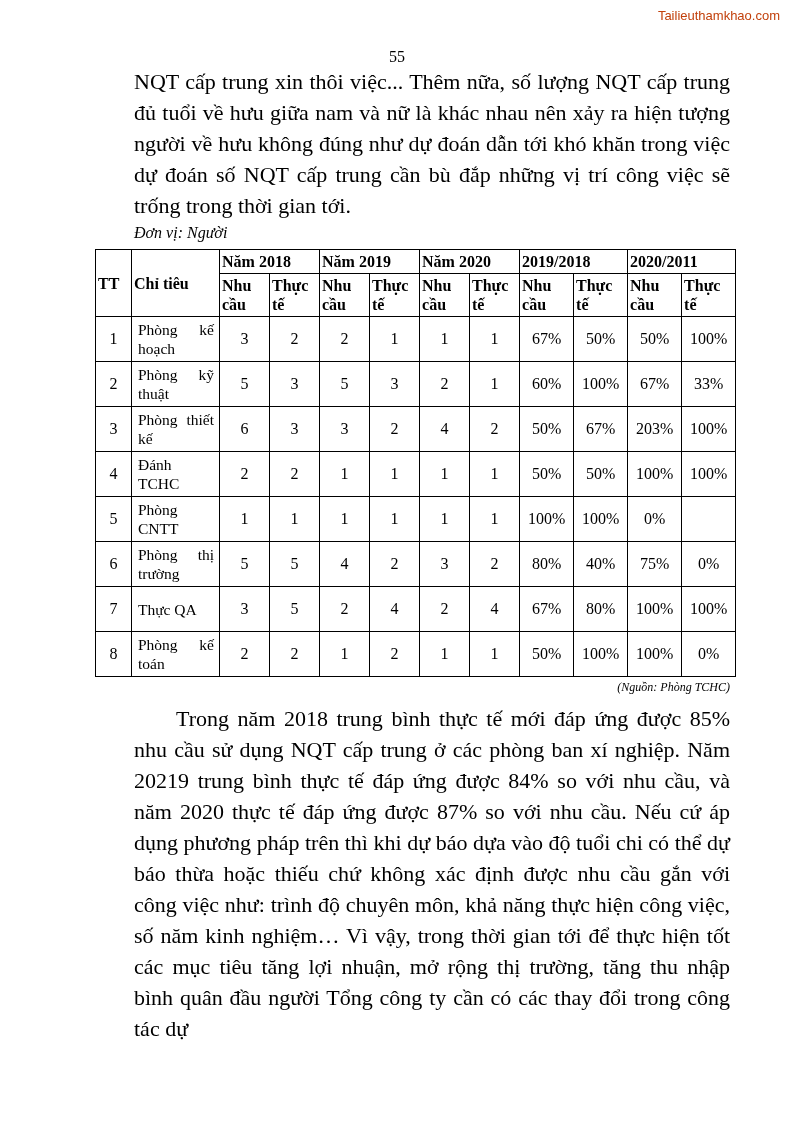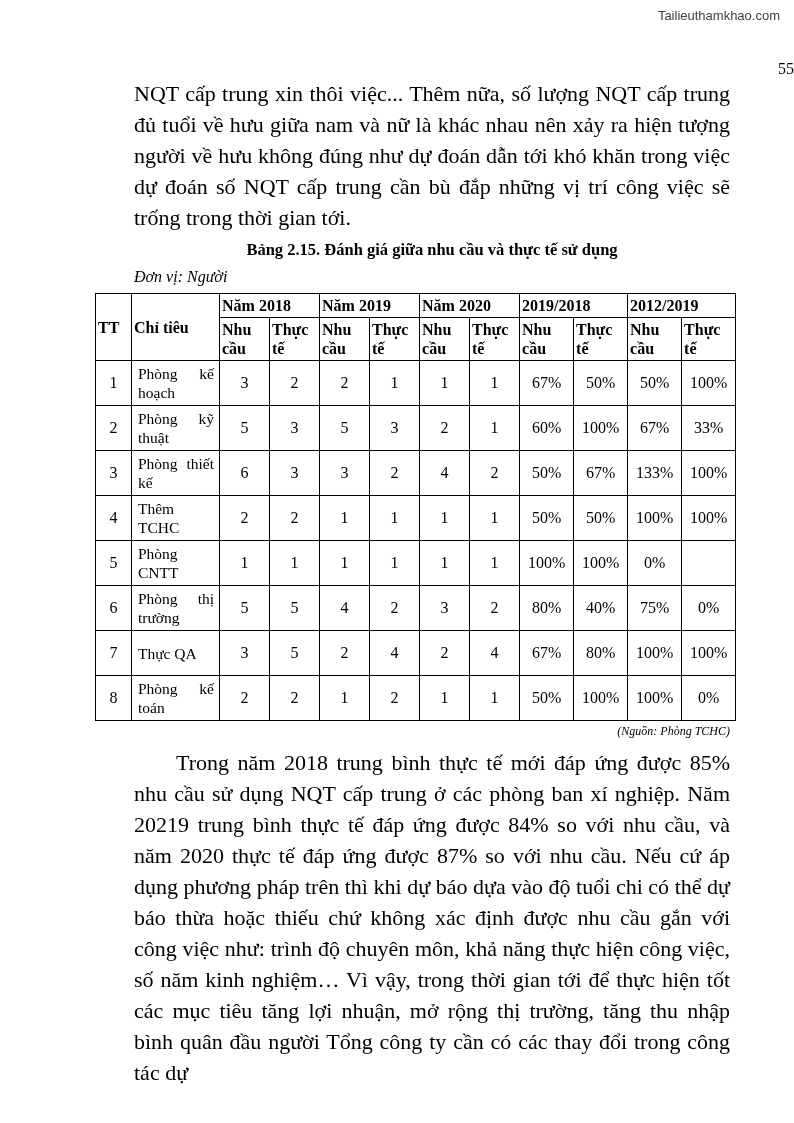--- a/index.html
+++ b/index.html
@@ -11,25 +11,25 @@
     font-family: "Liberation Serif", serif;
     position: relative;
     overflow: hidden;
   }
   .watermark {
     position: absolute;
     top: 8px;
     right: 14px;
     font-family: "Liberation Sans", sans-serif;
     font-size: 13px;
-    color: #404040;
+    color: #c2410c;
   }
   .page-number {
-    text-align: right;
-    padding-top: 60px;
+    text-align: center;
+    padding-top: 48px;
     font-size: 16px;
   }
   .content {
     margin: 0 64px 0 134px; 
   }
   p.body-text {
     font-size: 22px;
     line-height: 31px;
     text-align: justify;
     margin: 0;
@@ -86,21 +86,20 @@
 <body>
 
 <div class="watermark">Tailieuthamkhao.com</div>
 
 <div class="page-number">55</div>
 
 <div class="content">
 
   <p class="body-text para-top">NQT cấp trung xin thôi việc... Thêm nữa, số lượng NQT cấp trung đủ tuổi về hưu giữa nam và nữ là khác nhau nên xảy ra hiện tượng người về hưu không đúng như dự đoán dẫn tới khó khăn trong việc dự đoán số NQT cấp trung cần bù đắp những vị trí công việc sẽ trống trong thời gian tới.</p>
 
-  <div class="table-title">Bảng 2.15. Đánh giá giữa nhu cầu và thực tế sử dụng</div>
 
   <div class="unit-label">Đơn vị: Người</div>
 
   <table class="data-table">
     <colgroup>
       <col style="width:36px">
       <col style="width:88px">
       <col style="width:50px">
         <col style="width:50px">
       <col style="width:50px">
@@ -114,21 +113,21 @@
     </colgroup>
     <thead>
       <tr>
         <th rowspan="2" class="corner">TT</th>
         <th rowspan="2">Chỉ tiêu</th>
 
       <th colspan="2">Năm 2018</th>
           <th colspan="2">Năm 2019</th>
           <th colspan="2">Năm 2020</th>
           <th colspan="2">2019/2018</th>
-          <th colspan="2">2012/2019</th>
+          <th colspan="2">2020/2011</th>
         </tr>
       <tr>
 
       <th>Nhu cầu</th>
           <th>Thực tế</th>
           <th>Nhu cầu</th>
           <th>Thực tế</th>
           <th>Nhu cầu</th>
           <th>Thực tế</th>
           <th>Nhu cầu</th>
@@ -171,26 +170,26 @@
           <td class="num">3</td>
           <td class="name">Phòng thiết kế</td>
           <td class="num">6</td>
           <td class="num">3</td>
           <td class="num">3</td>
           <td class="num">2</td>
           <td class="num">4</td>
           <td class="num">2</td>
           <td class="num">50%</td>
           <td class="num">67%</td>
-          <td class="num">133%</td>
-          <td class="num">100%</td>
-        </tr>
-        <tr>
-          <td class="num">4</td>
-          <td class="name">Thêm TCHC</td>
+          <td class="num">203%</td>
+          <td class="num">100%</td>
+        </tr>
+        <tr>
+          <td class="num">4</td>
+          <td class="name">Đánh TCHC</td>
           <td class="num">2</td>
           <td class="num">2</td>
           <td class="num">1</td>
           <td class="num">1</td>
           <td class="num">1</td>
           <td class="num">1</td>
           <td class="num">50%</td>
           <td class="num">50%</td>
           <td class="num">100%</td>
           <td class="num">100%</td>

